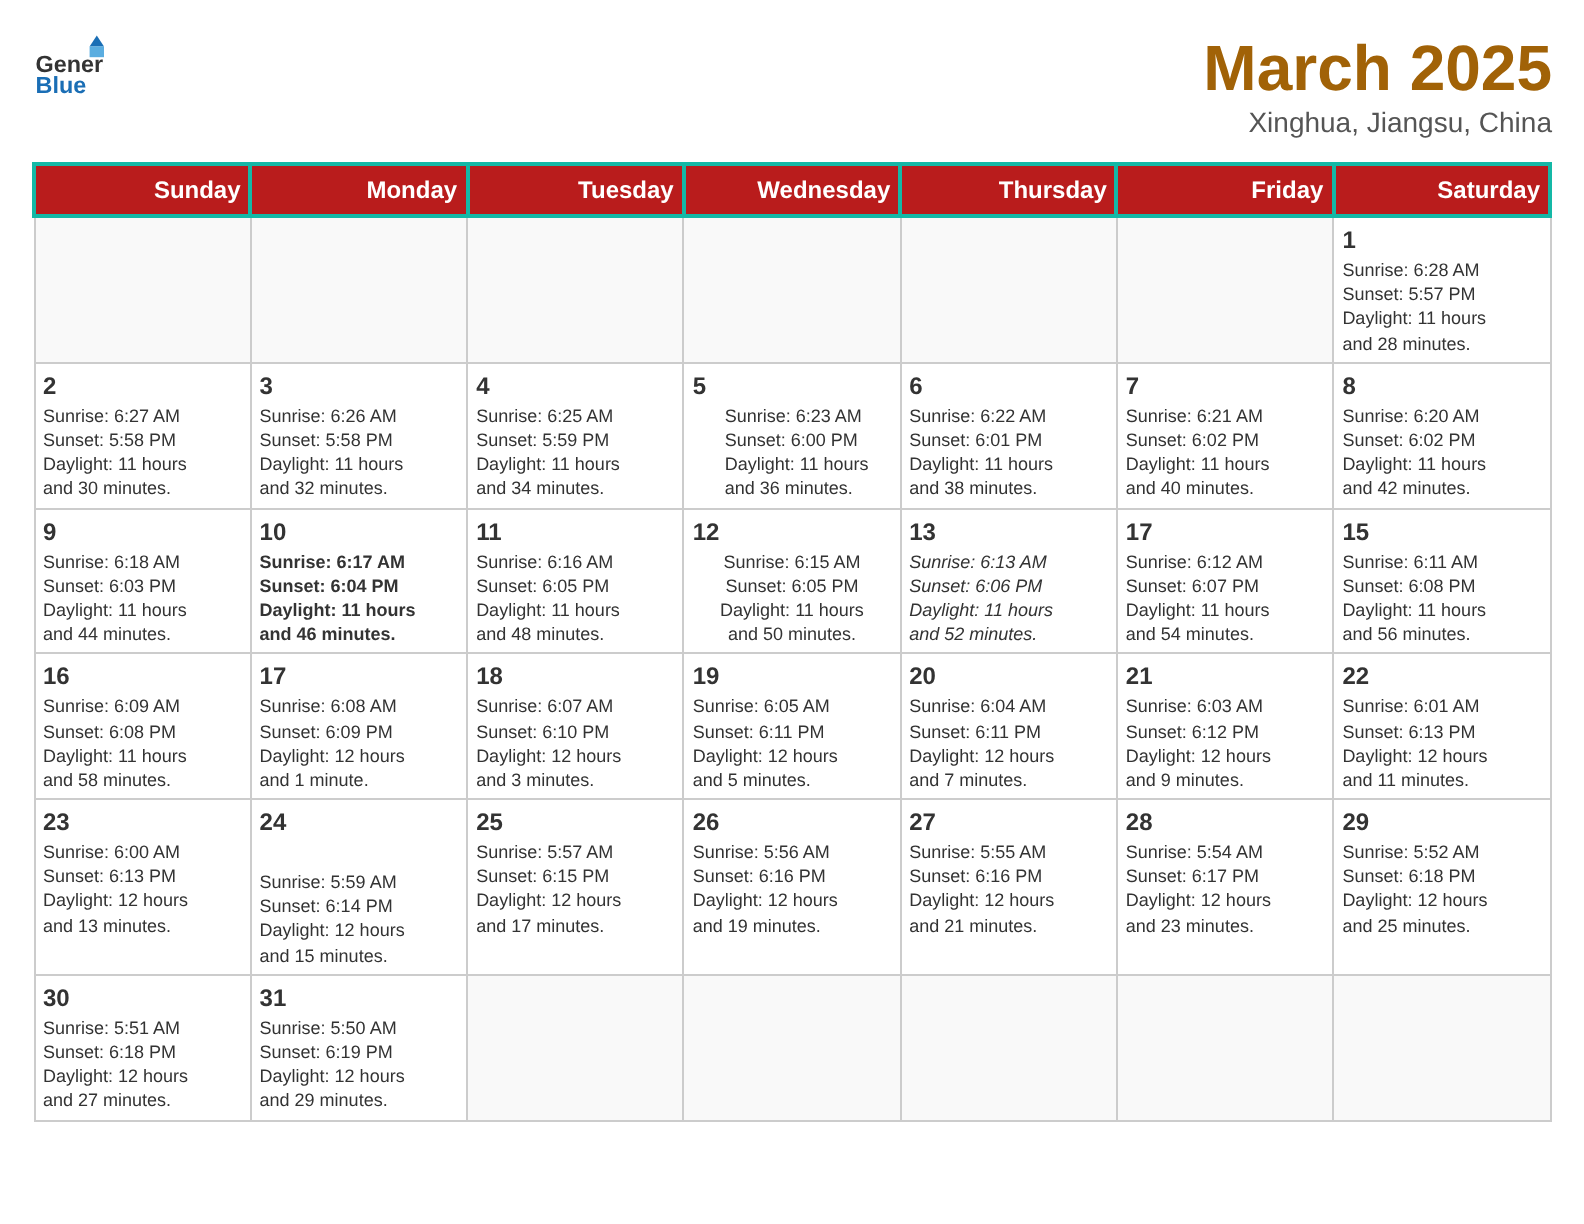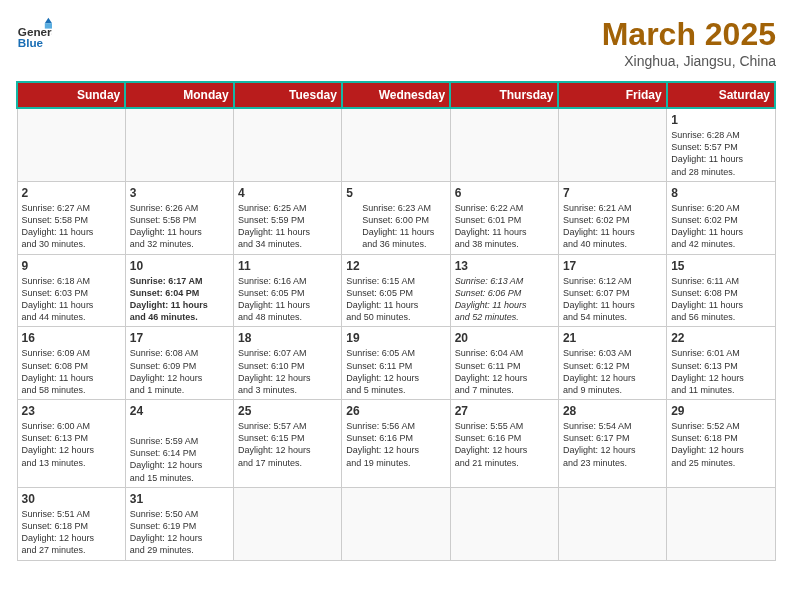--- a/index.html
+++ b/index.html
@@ -184,21 +184,21 @@
         </td>
         <td>
           <span class="day-num">11</span>
           <div class="cell-content" style="white-space: pre-line;">Sunrise: 6:16 AM
 Sunset: 6:05 PM
 Daylight: 11 hours
 and 48 minutes.</div>
         </td>
         <td>
           <span class="day-num">12</span>
-          <div class="cell-content" style="white-space: pre-line;">Sunrise: 6:15 AM
+          <div class="cell-content" style="white-space: pre-line; text-align: center;">Sunrise: 6:15 AM
 Sunset: 6:05 PM
 Daylight: 11 hours
 and 50 minutes.</div>
         </td>
         <td>
           <span class="day-num">13</span>
           <div class="cell-content" style="white-space: pre-line; font-style: italic;">Sunrise: 6:13 AM
 Sunset: 6:06 PM
 Daylight: 11 hours
 and 52 minutes.</div>

